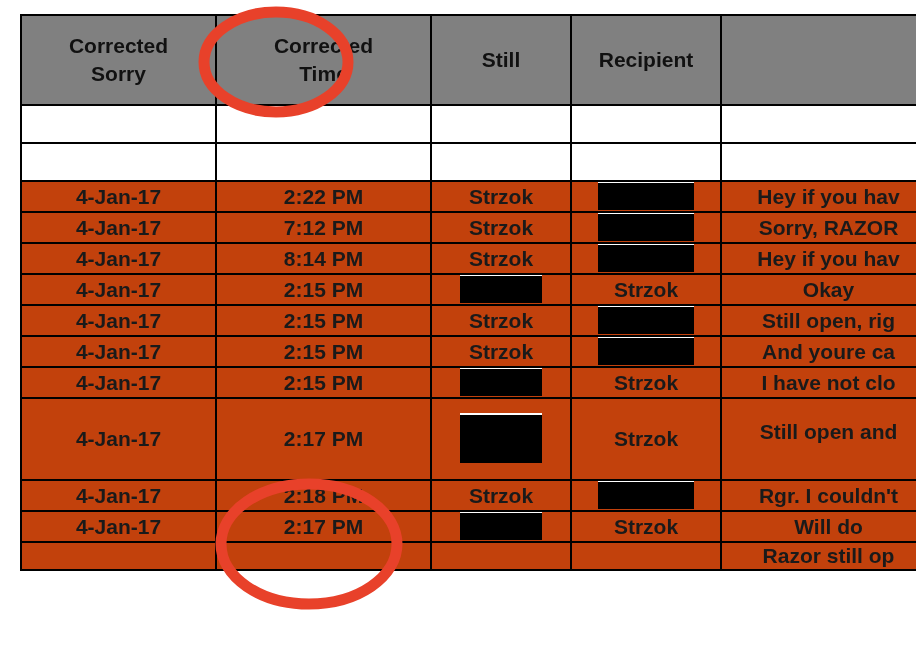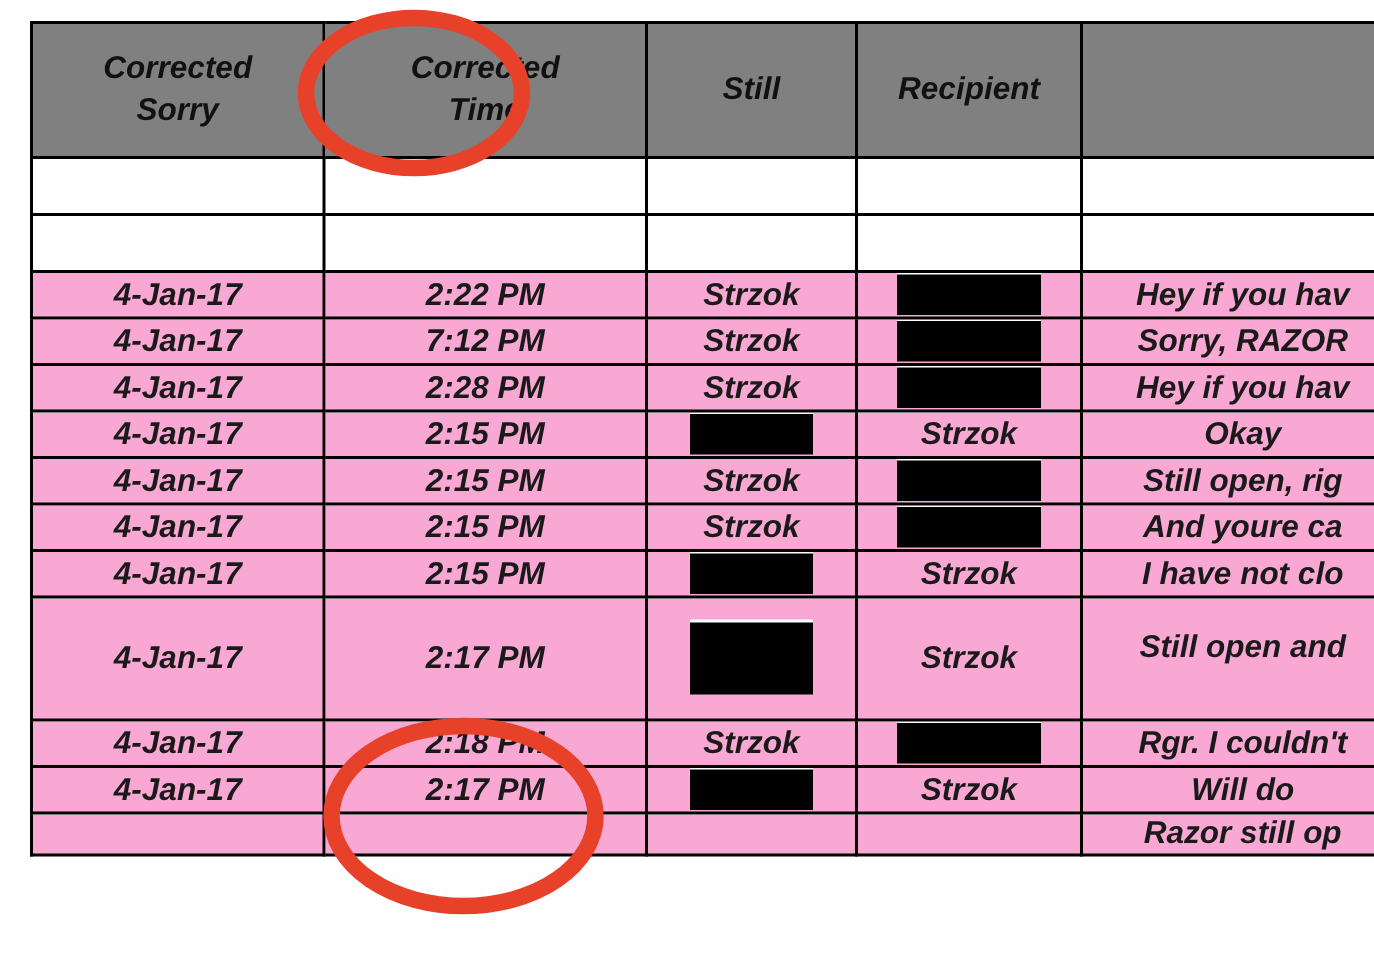--- a/index.html
+++ b/index.html
@@ -12,21 +12,20 @@
     height: 648px;
     overflow: hidden;
     font-family: "Liberation Sans", sans-serif;
   }
 
   #sheet {
     position: relative;
     width: 916px;
     height: 648px;
     overflow: hidden;
-    font-style: italic;
   }
 
   table.grid {
     position: absolute;
     left: 20px;
     top: 14px;
     border-collapse: collapse;
     table-layout: fixed;
     width: 915px;
   }
@@ -62,21 +61,21 @@
   tr.header-row th .hdr-line { display: block; }
 
   
   tr.blank-row td {
     background: #ffffff;
     height: 36px;
   }
 
   
   tr.data-row td {
-    background: #f9a8d4;
+    background: #c2410c;
     height: 29px;
   }
   tr.data-row.tall td {
     height: 66px;
   }
   tr.data-row.partial td {
     height: 26px;
   }
 
   td.msg-cell {
@@ -172,21 +171,21 @@
           <td>4-Jan-17</td>
           <td>7:12 PM</td>
           <td>Strzok</td>
           <td>
             <span class="redact w-recipient"></span>
           </td>
           <td class="msg-cell">Sorry, RAZOR</td>
         </tr>
         <tr class="data-row">
           <td>4-Jan-17</td>
-          <td>2:28 PM</td>
+          <td>8:14 PM</td>
           <td>Strzok</td>
           <td>
             <span class="redact w-recipient"></span>
           </td>
           <td class="msg-cell">Hey if you hav</td>
         </tr>
         <tr class="data-row">
           <td>4-Jan-17</td>
           <td>2:15 PM</td>
           <td>

